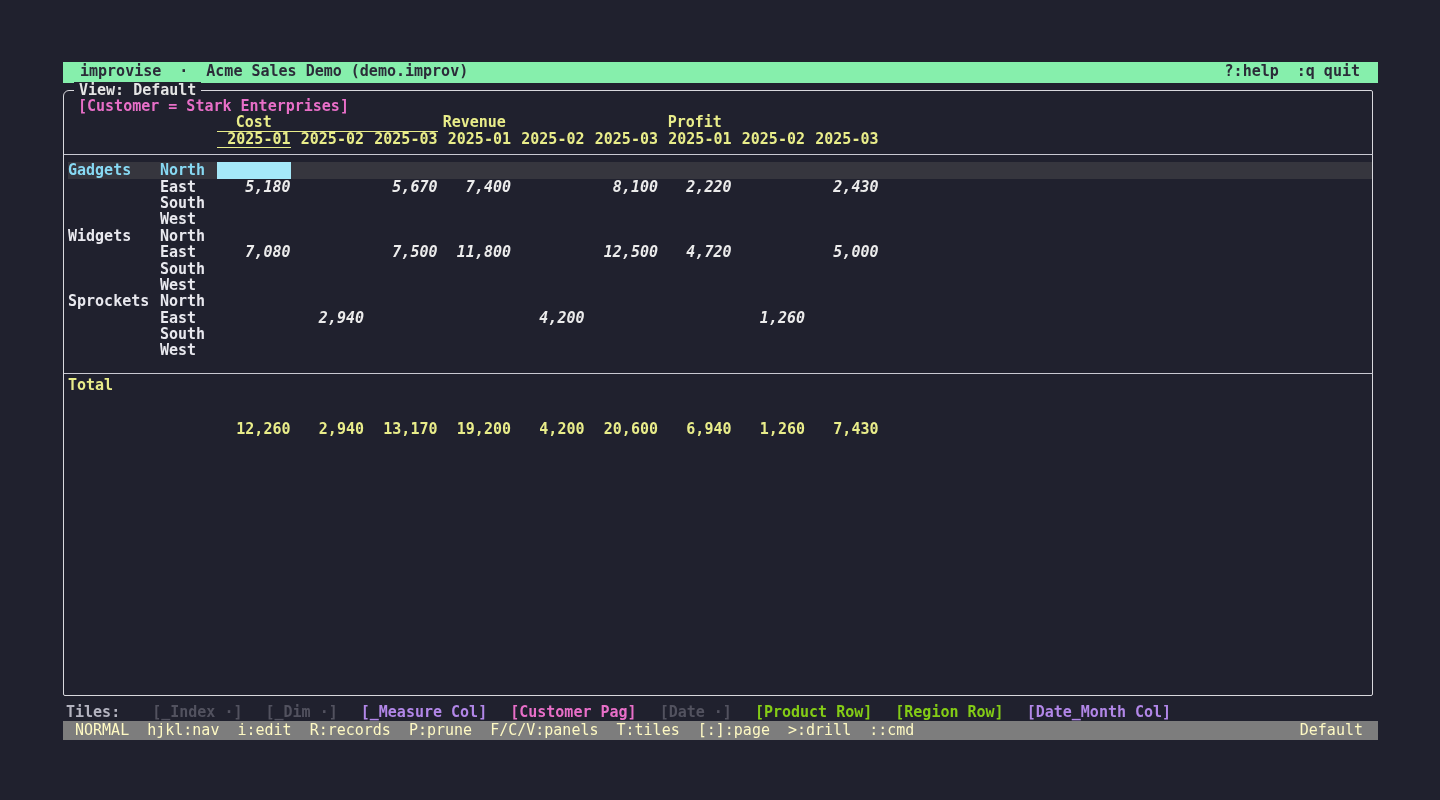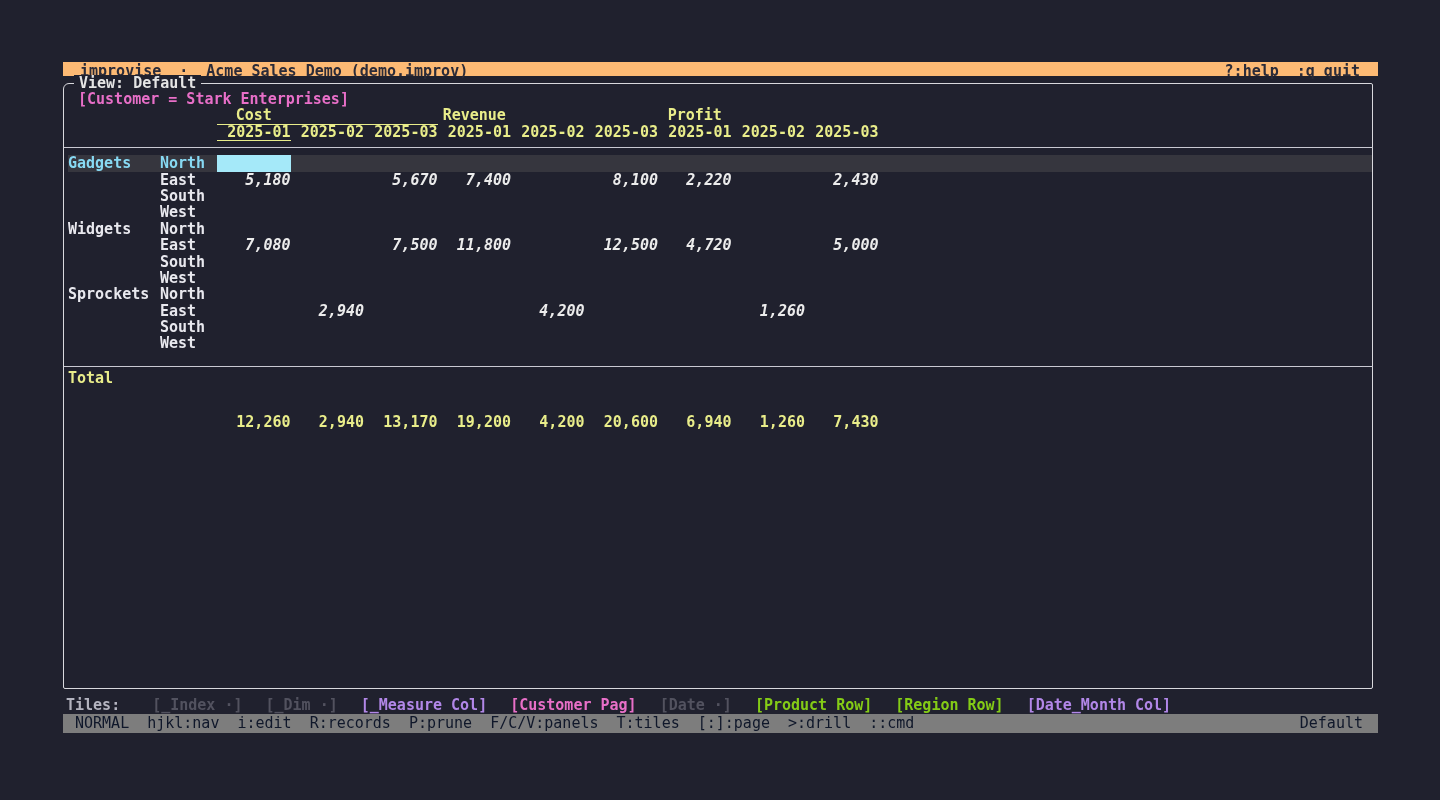--- a/index.html
+++ b/index.html
@@ -6,21 +6,21 @@
   html,body { background:#20212e; }
   .screen {
     position:relative; width:1440px; height:800px; background:#20212e;
     font-family:"DejaVu Sans Mono","Liberation Mono",monospace;
     font-size:15px; font-weight:700; color:#e8e8ee; overflow:hidden;
   }
   .terminal { position:absolute; left:63px; top:62px; width:1315px; }
 
   
   .titlebar {
-    height:14px; line-height:18px; background:#fdba74; color:#2b2b38;
+    height:21px; line-height:18px; background:#86efac; color:#2b2b38;
     display:flex; justify-content:space-between; padding:0 18px 0 17px;text-align:right;
   }
   .tb-left, .tb-right { display:flex; gap:18px; white-space:pre; }
 
   
   .viewbox {
     position:relative; margin-top:7px; width:1310px; height:606px;
     border:1px solid #d8d8dd; border-radius:6px 2px 2px 2px;
     padding:7px 0 0 4px;
   }
@@ -64,21 +64,21 @@
     display:flex; gap:23px; padding-left:3px; white-space:pre;
   }
   .tiles-label { color:#b4b4c0; margin-right:9px; }
   .tile-inactive { color:#52525f; }
   .tile-column { color:#b287e8; }
   .tile-page { color:#e86fc8; }
   .tile-row { color:#84cc16; }
 
   
   .statusbar {
-    height:19px; line-height:19px; background:#7d7d7d; color:#0f172a;
+    height:19px; line-height:19px; background:#7d7d7d; color:#fef9c3;
     font-weight:400; display:flex; gap:18px; padding:0 15px 0 12px; white-space:pre;
   }
   .sb-spacer { flex:1; }
 </style>
 </head>
 <body>
 
 <div class="screen">
   <div class="terminal">
 

